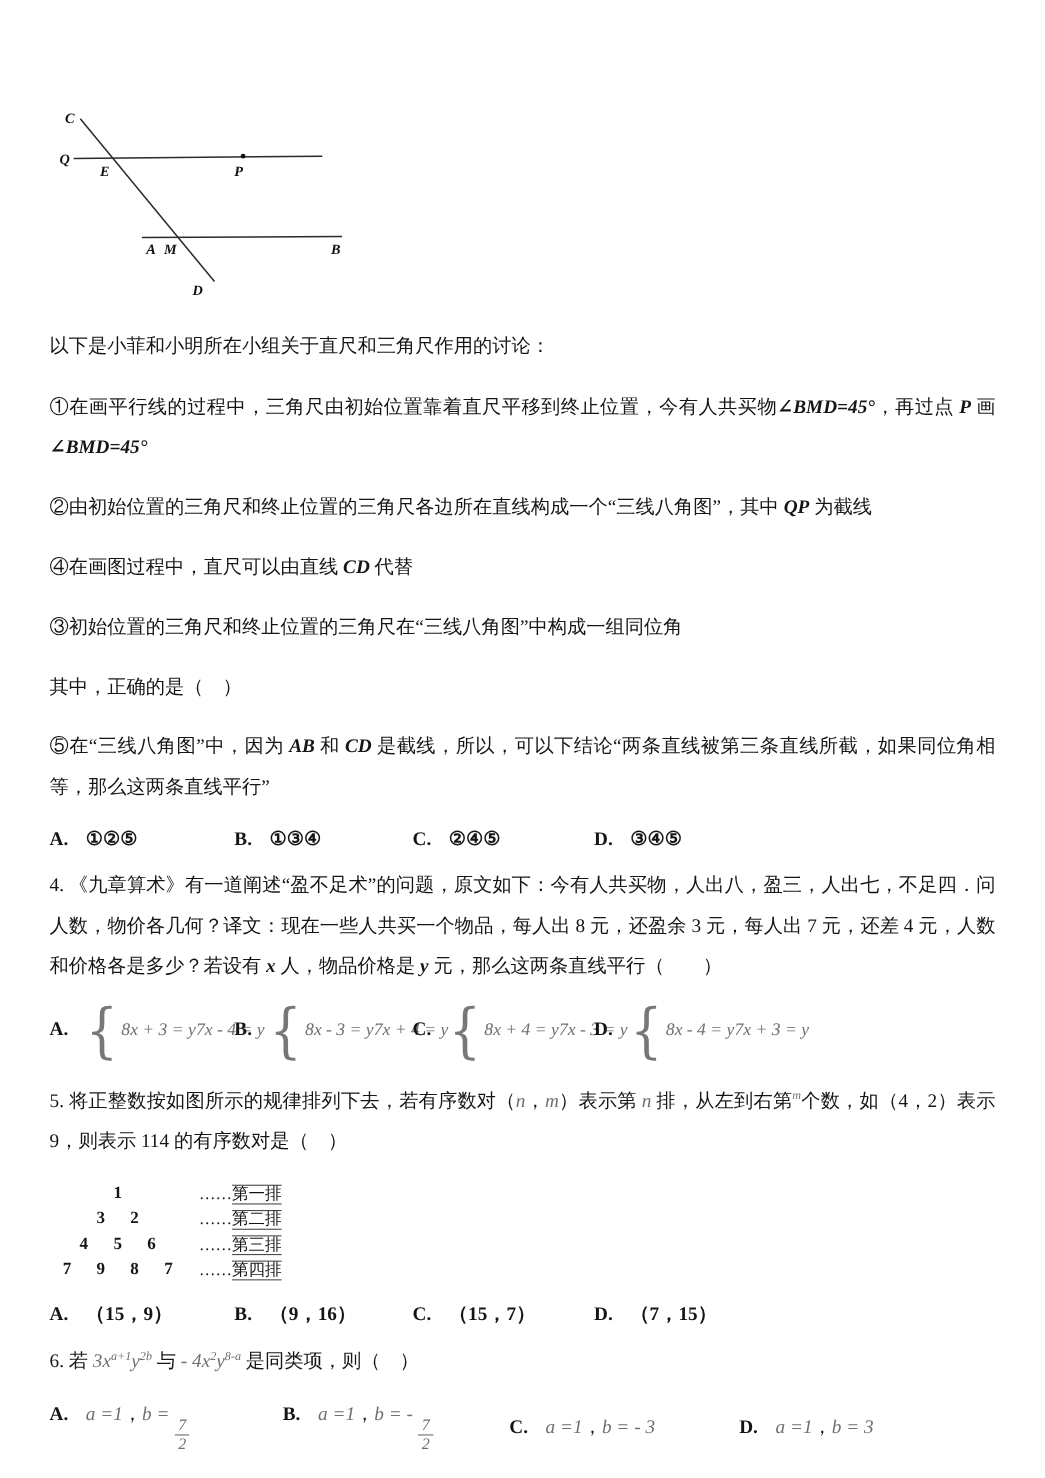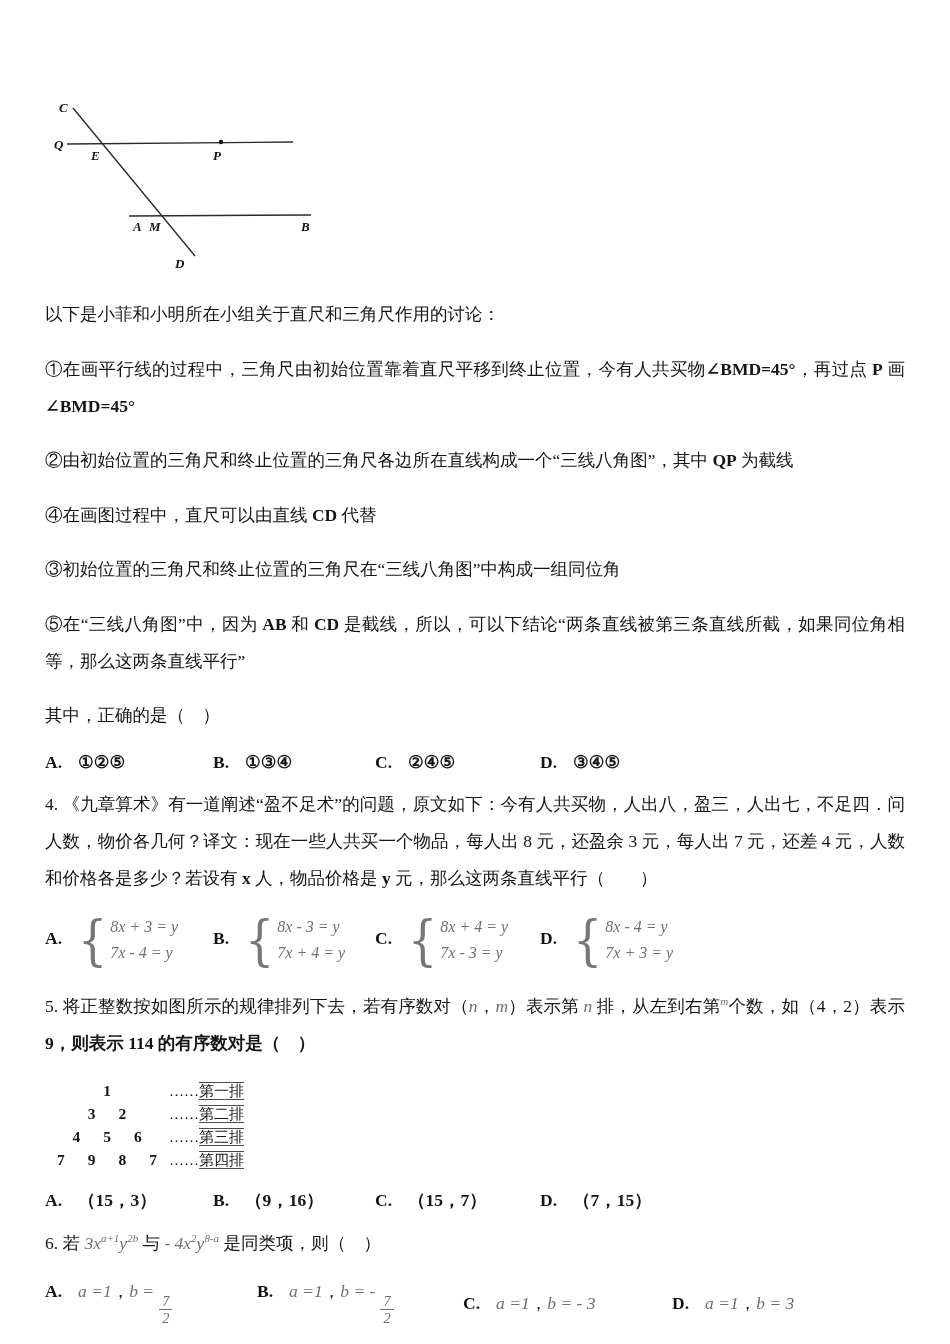--- a/index.html
+++ b/index.html
@@ -7,43 +7,43 @@
        font-family:"Liberation Serif","DejaVu Serif",serif;color:#151515;}
   .page{padding:98px 45px 0 45px;}
 
   
   .fig1{display:block;width:282px;height:172px;margin:0 0 26px 8px;}
   .fig1 line{stroke:#2b2b2b;stroke-width:1.4;}
   .fig1 circle{fill:#111;}
   .fig1 text{font-family:"Liberation Serif",serif;font-size:13px;font-style:italic;font-weight:bold;fill:#111;}
 
   .para{font-size:17.5px;line-height:37px;text-align:justify;}
-  .mvar{font-weight:bold;}
+  .mvar{font-style:italic;font-weight:bold;}
   .gmath{color:#6f6f6f;font-style:italic;}
   .sup{font-size:11px;vertical-align:super;line-height:0;}
-  .boldseg{font-weight:bold;}
+  .boldseg{font-weight:normal;}
 
   .opt-row{display:grid;grid-template-columns:168px 162px 165px 1fr;align-items:center;
            font-size:17.5px;margin:5px 0 13px;}
   .optlabel{font-weight:bold;margin-right:16px;}
   .bold-row .optval{font-weight:bold;text-align:right;}
 
   .eq-row{margin:12px 0 22px;}
   .opt{white-space:nowrap;}
   .eqsys{display:inline-flex;align-items:center;vertical-align:middle;}
   .brace{font-size:46px;color:#777;line-height:1;transform:scaleY(1.18);margin-right:3px;
          font-family:"DejaVu Serif",serif;display:inline-block;}
-  .eqlines{display:inline-flex;flex-direction:column;}
+  .eqlines{display:inline-flex;}
   .eqline{font-size:16px;line-height:26px;color:#6f6f6f;font-style:italic;white-space:nowrap;}
 
   .numfig{margin:6px 0 16px 0;}
   .numrow{display:flex;align-items:center;height:23px;}
   .numarea{width:124px;display:flex;justify-content:center;gap:23px;
            font-weight:bold;font-size:15.5px;}
-  .numlabel{font-size:15px;}
+  .numlabel{margin-left:12px;font-size:15px;}
   .numtag{border-top:1px solid #4a4a4a;border-bottom:1px solid #4a4a4a;}
 
   .frac{display:inline-flex;flex-direction:column;align-items:center;vertical-align:-9px;
         font-size:14.5px;line-height:16px;margin-left:5px;font-style:italic;color:#6f6f6f;}
   .fnum{border-bottom:1px solid #6f6f6f;padding:0 3px;}
   .q6-row{margin:16px 0 20px;gap:44px;}
   .qblock{margin-top:8px;}
 </style>
 </head>
 <body>
@@ -68,23 +68,23 @@
   <p class="para"><span>以下是小菲和小明所在小组关于直尺和三角尺作用的讨论：</span></p>
 
   <p class="para"><span>①在画平行线的过程中，三角尺由初始位置靠着直尺平移到终止位置，今有人共买物</span><span class="mvar">∠BMD=45°</span><span>，再过点 </span><span class="mvar">P</span><span> 画 </span><span class="mvar">∠BMD=45°</span></p>
 
   <p class="para"><span>②由初始位置的三角尺和终止位置的三角尺各边所在直线构成一个“三线八角图”，其中 </span><span class="mvar">QP</span><span> 为截线</span></p>
 
   <p class="para"><span>④在画图过程中，直尺可以由直线 </span><span class="mvar">CD</span><span> 代替</span></p>
 
   <p class="para"><span>③初始位置的三角尺和终止位置的三角尺在“三线八角图”中构成一组同位角</span></p>
 
+  <p class="para"><span>其中，正确的是（　）</span></p>
+
   <p class="para"><span>⑤在“三线八角图”中，因为 </span><span class="mvar">AB</span><span> 和 </span><span class="mvar">CD</span><span> 是截线，所以，可以下结论“两条直线被第三条直线所截，如果同位角相等，那么这两条直线平行”</span></p>
-
-  <p class="para"><span>其中，正确的是（　）</span></p>
 
   <div class="opt-row bold-row">
     <span class="opt"><span class="optlabel">A.</span><span class="optval">①②⑤</span></span>
     <span class="opt"><span class="optlabel">B.</span><span class="optval">①③④</span></span>
     <span class="opt"><span class="optlabel">C.</span><span class="optval">②④⑤</span></span>
     <span class="opt"><span class="optlabel">D.</span><span class="optval">③④⑤</span></span>
   </div>
 
   <p class="para qblock"><span>4. 《九章算术》有一道阐述“盈不足术”的问题，原文如下：今有人共买物，人出八，盈三，人出七，不足四．问人数，物价各几何？译文：现在一些人共买一个物品，每人出 8 元，还盈余 3 元，每人出 7 元，还差 4 元，人数和价格各是多少？若设有 </span><span class="mvar">x</span><span> 人，物品价格是 </span><span class="mvar">y</span><span> 元，那么这两条直线平行（　　）</span></p>
 
@@ -148,21 +148,21 @@
           <span>7</span>
           <span>9</span>
           <span>8</span>
           <span>7</span>
         </span>
       <span class="numlabel"><span>……</span><span class="numtag">第四排</span></span>
     </div>
   </div>
 
   <div class="opt-row bold-row">
-    <span class="opt"><span class="optlabel">A.</span><span class="optval">（15，3）</span></span>
+    <span class="opt"><span class="optlabel">A.</span><span class="optval">（15，9）</span></span>
     <span class="opt"><span class="optlabel">B.</span><span class="optval">（9，16）</span></span>
     <span class="opt"><span class="optlabel">C.</span><span class="optval">（15，7）</span></span>
     <span class="opt"><span class="optlabel">D.</span><span class="optval">（7，15）</span></span>
   </div>
 
   <p class="para qblock"><span>6. 若 </span><span class="gmath"><span>3x</span><span class="sup">a+1</span><span>y</span><span class="sup">2b</span></span><span> 与 </span><span class="gmath"><span>- 4x</span><span class="sup">2</span><span>y</span><span class="sup">8-a</span></span><span> 是同类项，则（　）</span></p>
 
   <div class="opt-row q6-row">
     <span class="opt"><span class="optlabel">A.</span><span class="gmath">a =1</span><span>，</span><span class="gmath">b =</span><span class="frac">
           <span class="fnum">7</span>

